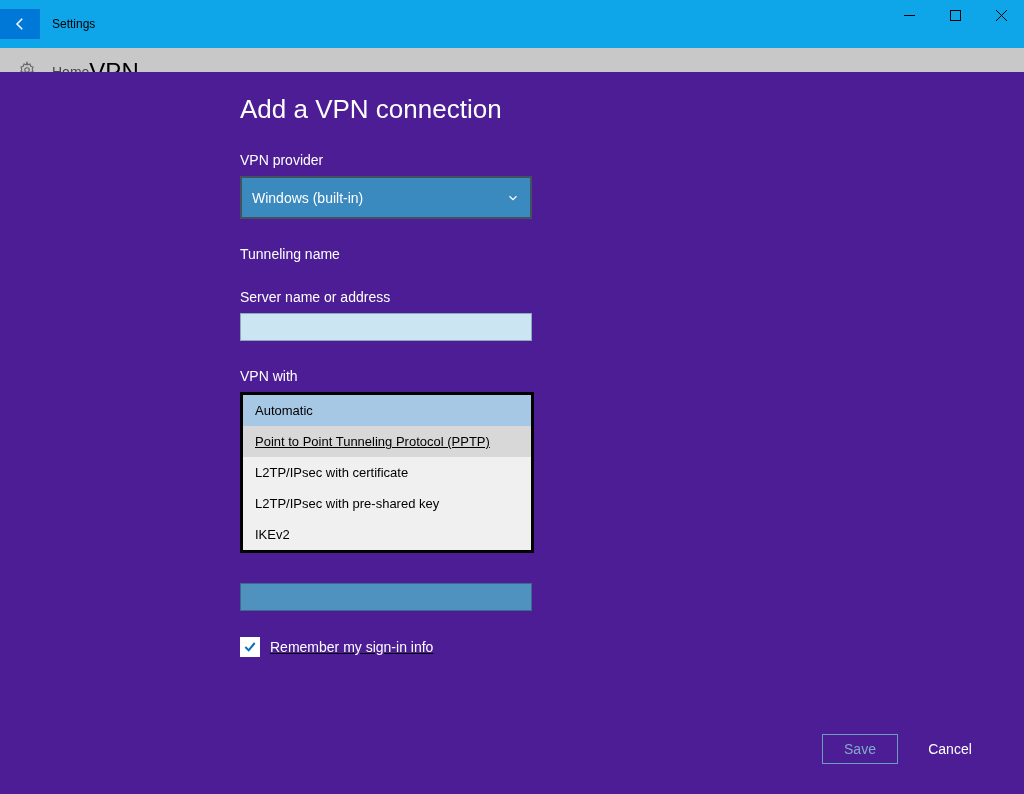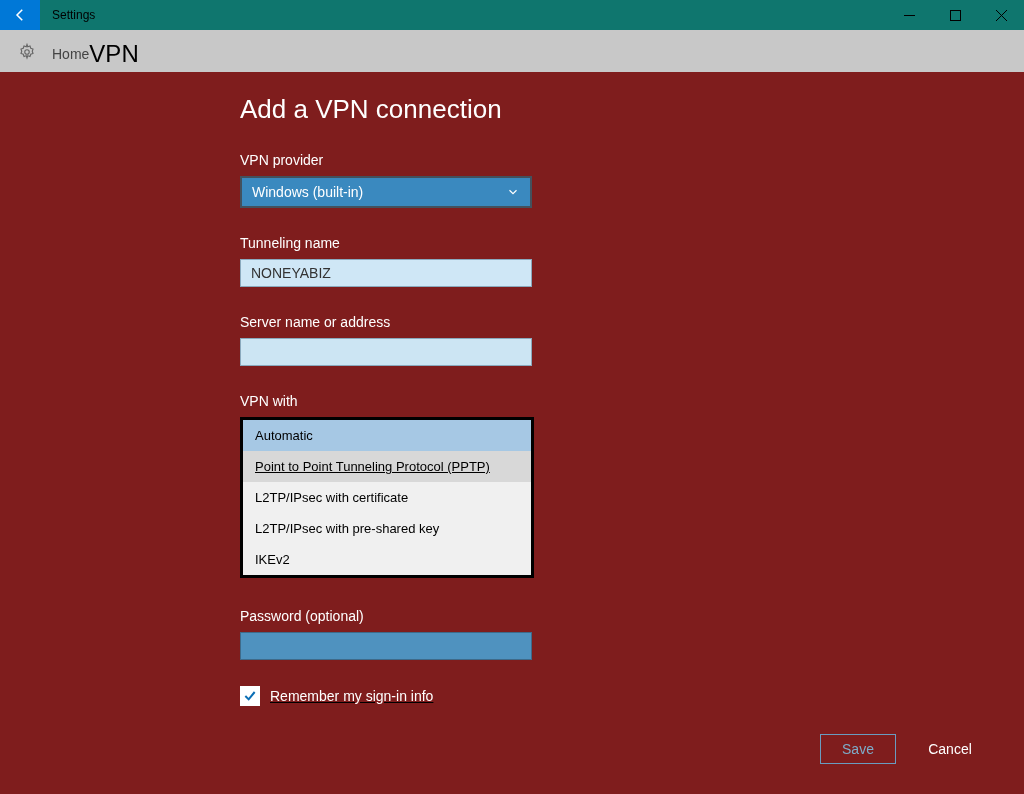--- a/index.html
+++ b/index.html
@@ -1,60 +1,60 @@
 <!DOCTYPE html>
 <html><head>
 <meta charset="utf-8">
 <style>
   * { box-sizing: border-box; margin: 0; padding: 0; font-family: "Segoe UI", Arial, sans-serif; }
   body { width: 1024px; height: 794px; background: #d0d0d0; overflow: hidden; position: relative; }
 
   
-  .titlebar { height: 30px; background: #0f766e; display: flex; align-items: center; position: relative; }
+  .titlebar { height: 48px; background: #0ea5e9; display: flex; align-items: center; position: relative; }
   .back-btn { width: 40px; height: 30px; background: #0078d7; display: flex; align-items: center; justify-content: center; }
   .back-btn svg { stroke: #fff; }
   .title-text { font-size: 12px; margin-left: 12px; color: #000; }
   .win-controls { position: absolute; right: 0; top: 0; height: 30px; display: flex; }
   .win-btn { width: 46px; height: 30px; display: flex; align-items: center; justify-content: center; }
   .win-btn svg { stroke: #000; }
 
   
   .grey-header { height: 48px; background: #c8c8c8; display: flex; align-items: center; padding-left: 18px; }
   .gear-icon { margin-right: 12px; }
   .home-text { font-size: 14px; color: #444; margin-left: 4px; }
   .vpn-head { font-size: 24px; color: #000; font-weight: 400; }
 
   
-  .overlay { position: absolute; top: 72px; left: 0; right: 0; bottom: 0; background: #7f1d1d; padding-left: 240px; padding-top: 22px; }
+  .overlay { position: absolute; top: 72px; left: 0; right: 0; bottom: 0; background: #4c1d95; padding-left: 240px; padding-top: 22px; }
   .dlg-title { font-size: 26px; font-weight: 300; color: #fff; margin-bottom: 24px; }
 
   .form-group { margin-bottom: 26px; }
   .form-label { color: #fff; font-size: 14px; margin-bottom: 8px; display: block; margin-top: 27px; }
 
-  .combo { width: 292px; height: 32px; background: #3a89bf; border: 2px solid #43515d; display: flex; align-items: center; justify-content: space-between; padding: 0 10px; color: #fff; font-size: 14px; }
+  .combo { width: 292px; height: 43px; background: #3a89bf; border: 2px solid #43515d; display: flex; align-items: center; justify-content: space-between; padding: 0 10px; color: #fff; font-size: 14px; }
   .combo svg { stroke: #fff; }
 
   .textbox { width: 292px; height: 28px; background: #cfe7f6; border: 1px solid #8aa9bd; padding: 0 10px; font-size: 14px; color: #333; display: flex; align-items: center; }
   .textbox.empty { background: #cce5f3; }
   .textbox.focus { background: #4f92bf; border: 1px solid #3e6a8a; }
 
   
   .dropdown-list { width: 294px; background: #f0f0f0; border: 3px solid #000000; }
   .dropdown-item { padding: 8px 12px; font-size: 13px; color: #000; cursor: default; }
   .dropdown-item.selected { background: #a6c8e4; }
   .dropdown-item.hover { background: #d8d8d8; text-decoration: underline; }
 
   .checkbox-row { display: flex; align-items: center; margin-top: 16px; text-decoration: underline; }
   .checkbox-box { width: 20px; height: 20px; background: #fff; margin-right: 10px; display: flex; align-items: center; justify-content: center; }
   .checkbox-box svg { stroke: #0a6eb5; }
   .checkbox-label { color: #fff; font-size: 14px; }
 
-  .button-row { position: absolute; right: 36px; bottom: 30px; display: flex; }
+  .button-row { position: absolute; right: 36px; bottom: 30px; display: flex; gap: 14px; }
   .dlg-btn { width: 76px; height: 30px; border: 1px solid #6a9cc0; background: transparent; color: #7eacc9; font-size: 14px; display: flex; align-items: center; justify-content: center; }
-  .dlg-btn.enabled { border: 2px solid #7f1d1d; color: #fff; margin-left: 16px; }
+  .dlg-btn.enabled { border: 2px solid #4c1d95; color: #fff; }
 </style>
 </head>
 <body>
 
 <div class="titlebar">
   <div class="back-btn">
     <svg width="18" height="18" viewBox="0 0 24 24" fill="none" stroke-width="2">
         <path d="M15 5l-7 7 7 7"></path>
       </svg>
   </div>
@@ -98,23 +98,20 @@
     <div class="combo">
       <span>Windows (built-in)</span>
       <svg width="14" height="14" viewBox="0 0 24 24" fill="none" stroke-width="2">
           <path d="M6 9l6 6 6-6"></path>
         </svg>
     </div>
   </div>
 
   <div class="form-group">
     <div class="form-label">Tunneling name</div>
-    <div class="textbox">
-      <span>NONEYABIZ</span>
-    </div>
   </div>
 
   <div class="form-group">
     <div class="form-label">Server name or address</div>
     <div class="textbox empty">
       <span></span>
     </div>
   </div>
 
   <div class="form-group" style="margin-bottom:0;">
@@ -122,21 +119,20 @@
     <div class="dropdown-list">
       <div class="dropdown-item selected">Automatic</div>
       <div class="dropdown-item hover">Point to Point Tunneling Protocol (PPTP)</div>
       <div class="dropdown-item">L2TP/IPsec with certificate</div>
       <div class="dropdown-item">L2TP/IPsec with pre-shared key</div>
       <div class="dropdown-item">IKEv2</div>
     </div>
   </div>
 
   <div class="form-group" style="margin-top:30px;">
-    <div class="form-label">Password (optional)</div>
     <div class="textbox focus">
       <span></span>
     </div>
   </div>
 
   <div class="checkbox-row">
     <div class="checkbox-box">
       <svg width="16" height="16" viewBox="0 0 24 24" fill="none" stroke-width="3">
           <path d="M5 12l5 5 9-11"></path>
         </svg>

